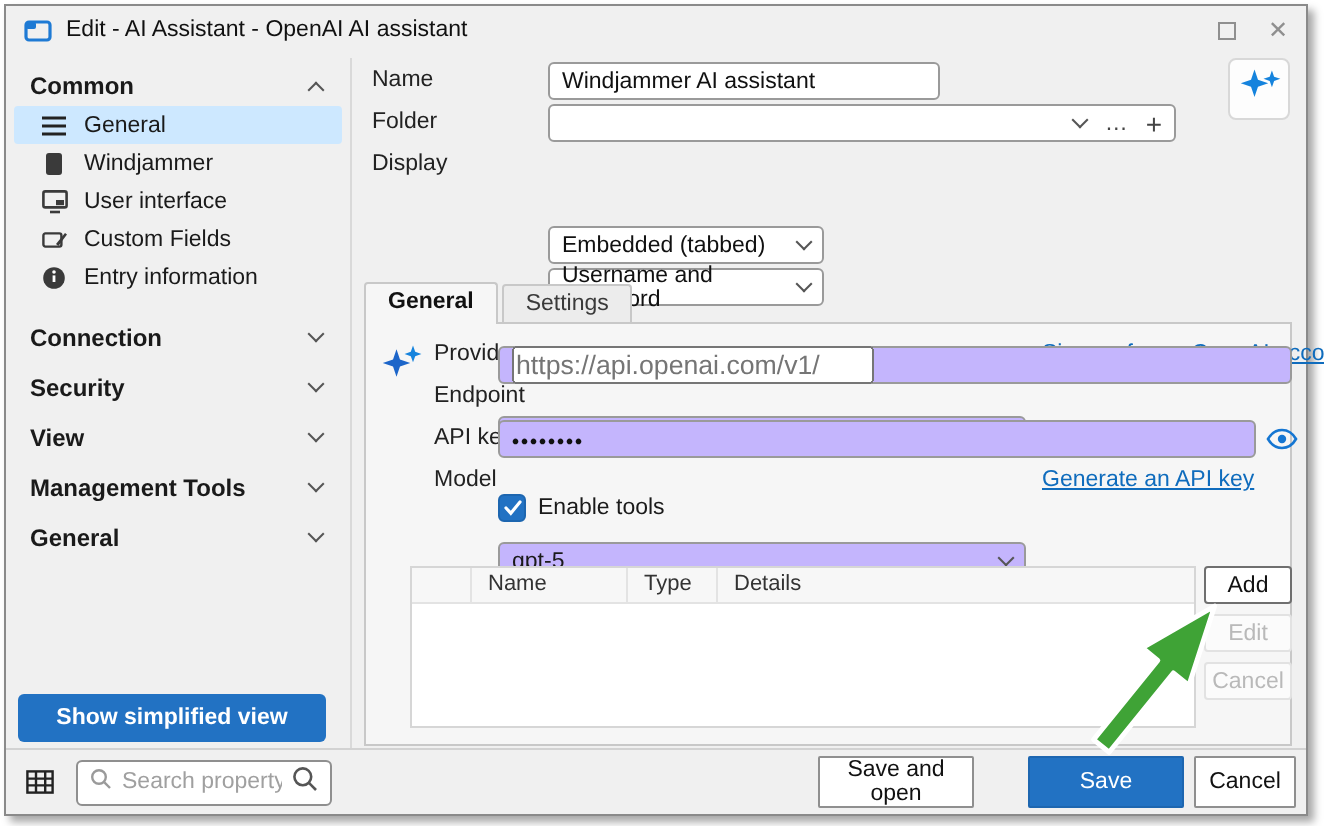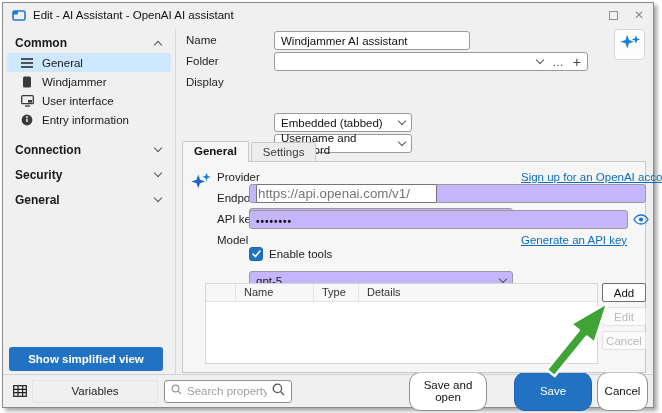--- a/index.html
+++ b/index.html
@@ -68,21 +68,21 @@
   .mcp-btn.edit { top:145px; } .mcp-btn.remove { top:169px; }
   
   .arrow-wrap { position:absolute; left:528px; top:316px; width:96px; height:38px; transform:rotate(-51deg); z-index:9; pointer-events:none; }
   
   .footer { position:absolute; left:0; right:0; bottom:0; height:33px; border-top:1px solid #d2d2d2; display:flex; align-items:center; padding:0 5px; }
   .grid-btn { width:24px; height:23px; display:flex; align-items:center; justify-content:center; }
   .variables-btn { width:126px; height:23px; display:flex; align-items:center; justify-content:center; font-size:11.5px; color:#222; border:1px solid #e3e3e3; border-radius:2px; background:transparent; }
   .search-box { margin-left:6px; width:128px; height:23px; background:#fff; border:1px solid #8f8f8f; border-radius:3px; display:flex; align-items:center; padding:0 6px; gap:5px; }
   .search-box input { border:none; outline:none; flex:1; min-width:0; font:11.5px "Liberation Sans",sans-serif; color:#333; background:transparent; }
   .search-box input::placeholder { color:#a0a0a0; }
-  .f-btn { height:39px; border-radius:11px; font-size:11.5px; display:flex; align-items:center; justify-content:center; }
+  .f-btn { height:26px; border-radius:1px; font-size:11.5px; display:flex; align-items:center; justify-content:center; }
   .f-white { background:#fff; border:1px solid #8f8f8f; color:#111; }
   .f-blue { background:#2272c3; border:1px solid #1d66b0; color:#fff; }
   .save-open { width:78px; margin-left:auto; }
   .save { width:78px; margin-left:27px; }
   .cancel { width:51px; margin-left:5px; }
 </style>
 </head>
 <body>
 
 <div class="window">
@@ -127,35 +127,52 @@
           <svg width="13" height="12" viewBox="0 0 13 12">
             <rect x="0.7" y="0.7" width="11.6" height="8" rx="1" fill="none" stroke="#3a3a3a" stroke-width="1.3"></rect>
             <rect x="7" y="5" width="4" height="2.6" fill="#3a3a3a"></rect>
             <path d="M4 11h5" stroke="#3a3a3a" stroke-width="1.3"></path>
           </svg>
         </span>
       <span>User interface</span>
     </div>
     <div class="side-item">
       <span class="sicon">
+          <svg width="13" height="10" viewBox="0 0 13 10">
+            <rect x="0.7" y="1.7" width="9" height="6.6" rx="1" fill="none" stroke="#3a3a3a" stroke-width="1.2"></rect>
+            <path d="M7 7l4.5-5.5 1 0.8L8.2 8z" fill="#3a3a3a"></path>
+          </svg>
+        </span>
+      <span>Custom Fields</span>
+    </div>
+    <div class="side-item">
+      <span class="sicon">
           <svg width="12" height="12" viewBox="0 0 12 12">
             <circle cx="6" cy="6" r="5.4" fill="#3a3a3a"></circle>
             <path d="M6 4.7v3.3" stroke="#fff" stroke-width="1.4"></path>
             <circle cx="6" cy="3" r="0.9" fill="#fff"></circle>
           </svg>
         </span>
       <span>Entry information</span>
     </div>
     <div class="side-gap"></div>
     <div class="side-section">
       <span>Connection</span>
       <span class="chev down right-end"></span>
     </div>
     <div class="side-section">
       <span>Security</span>
+      <span class="chev down right-end"></span>
+    </div>
+    <div class="side-section">
+      <span>View</span>
+      <span class="chev down right-end"></span>
+    </div>
+    <div class="side-section">
+      <span>Management Tools</span>
       <span class="chev down right-end"></span>
     </div>
     <div class="side-section">
       <span>General</span>
       <span class="chev down right-end"></span>
     </div>
   </div>
 
   <button class="simplified-btn">Show simplified view</button>
   <div class="vdivider"></div>
@@ -210,21 +227,21 @@
       </span>
 
       <span class="p-lbl" style="top:6px;">Provider</span>
       <div class="p-field dropdown" style="top:6px; width:264px;">
         <span>OpenAI</span>
         <span class="chev down" style="margin-left:auto;"></span>
       </div>
       <a class="p-link" style="top:6px;">Sign up for an OpenAI account</a>
 
       <span class="p-lbl" style="top:27px;">Endpoint</span>
-      <div class="p-field" style="top:22px; width:397px;">
+      <div class="p-field" style="top:11px; width:397px;">
         <input placeholder="https://api.openai.com/v1/" style="">
       </div>
 
       <span class="p-lbl" style="top:48px;">API key</span>
       <div class="p-field" style="top:48px; width:379px;">
         <span class="dots">••••••••</span>
       </div>
       <span class="eye-btn">
         <svg width="16" height="11" viewBox="0 0 16 11">
             <path d="M1 5.5C3 2 5.5 1 8 1s5 1 7 4.5C13 9 10.5 10 8 10S3 9 1 5.5z" fill="none" stroke="#1576d2" stroke-width="1.3"></path>
@@ -272,21 +289,20 @@
     </svg>
   </div>
 
   <div class="footer">
     <span class="grid-btn">
       <svg width="14" height="12" viewBox="0 0 14 12">
           <rect x="0.7" y="0.7" width="12.6" height="10.6" fill="none" stroke="#222" stroke-width="1.2"></rect>
           <path d="M5 1v10M9.6 1v10M1 4.3h12M1 7.7h12" stroke="#222" stroke-width="1.2"></path>
         </svg>
     </span>
-    <span class="variables-btn">Variables</span>
     <span class="search-box">
       <span>
         <svg width="11" height="11" viewBox="0 0 11 11">
             <circle cx="4.5" cy="4.5" r="3.4" fill="none" stroke="#9a9a9a" stroke-width="1.2"></circle>
             <path d="M7.2 7.2L10 10" stroke="#9a9a9a" stroke-width="1.2"></path>
           </svg>
       </span>
       <input placeholder="Search property" style="">
       <span>
         <svg width="13" height="13" viewBox="0 0 13 13">

